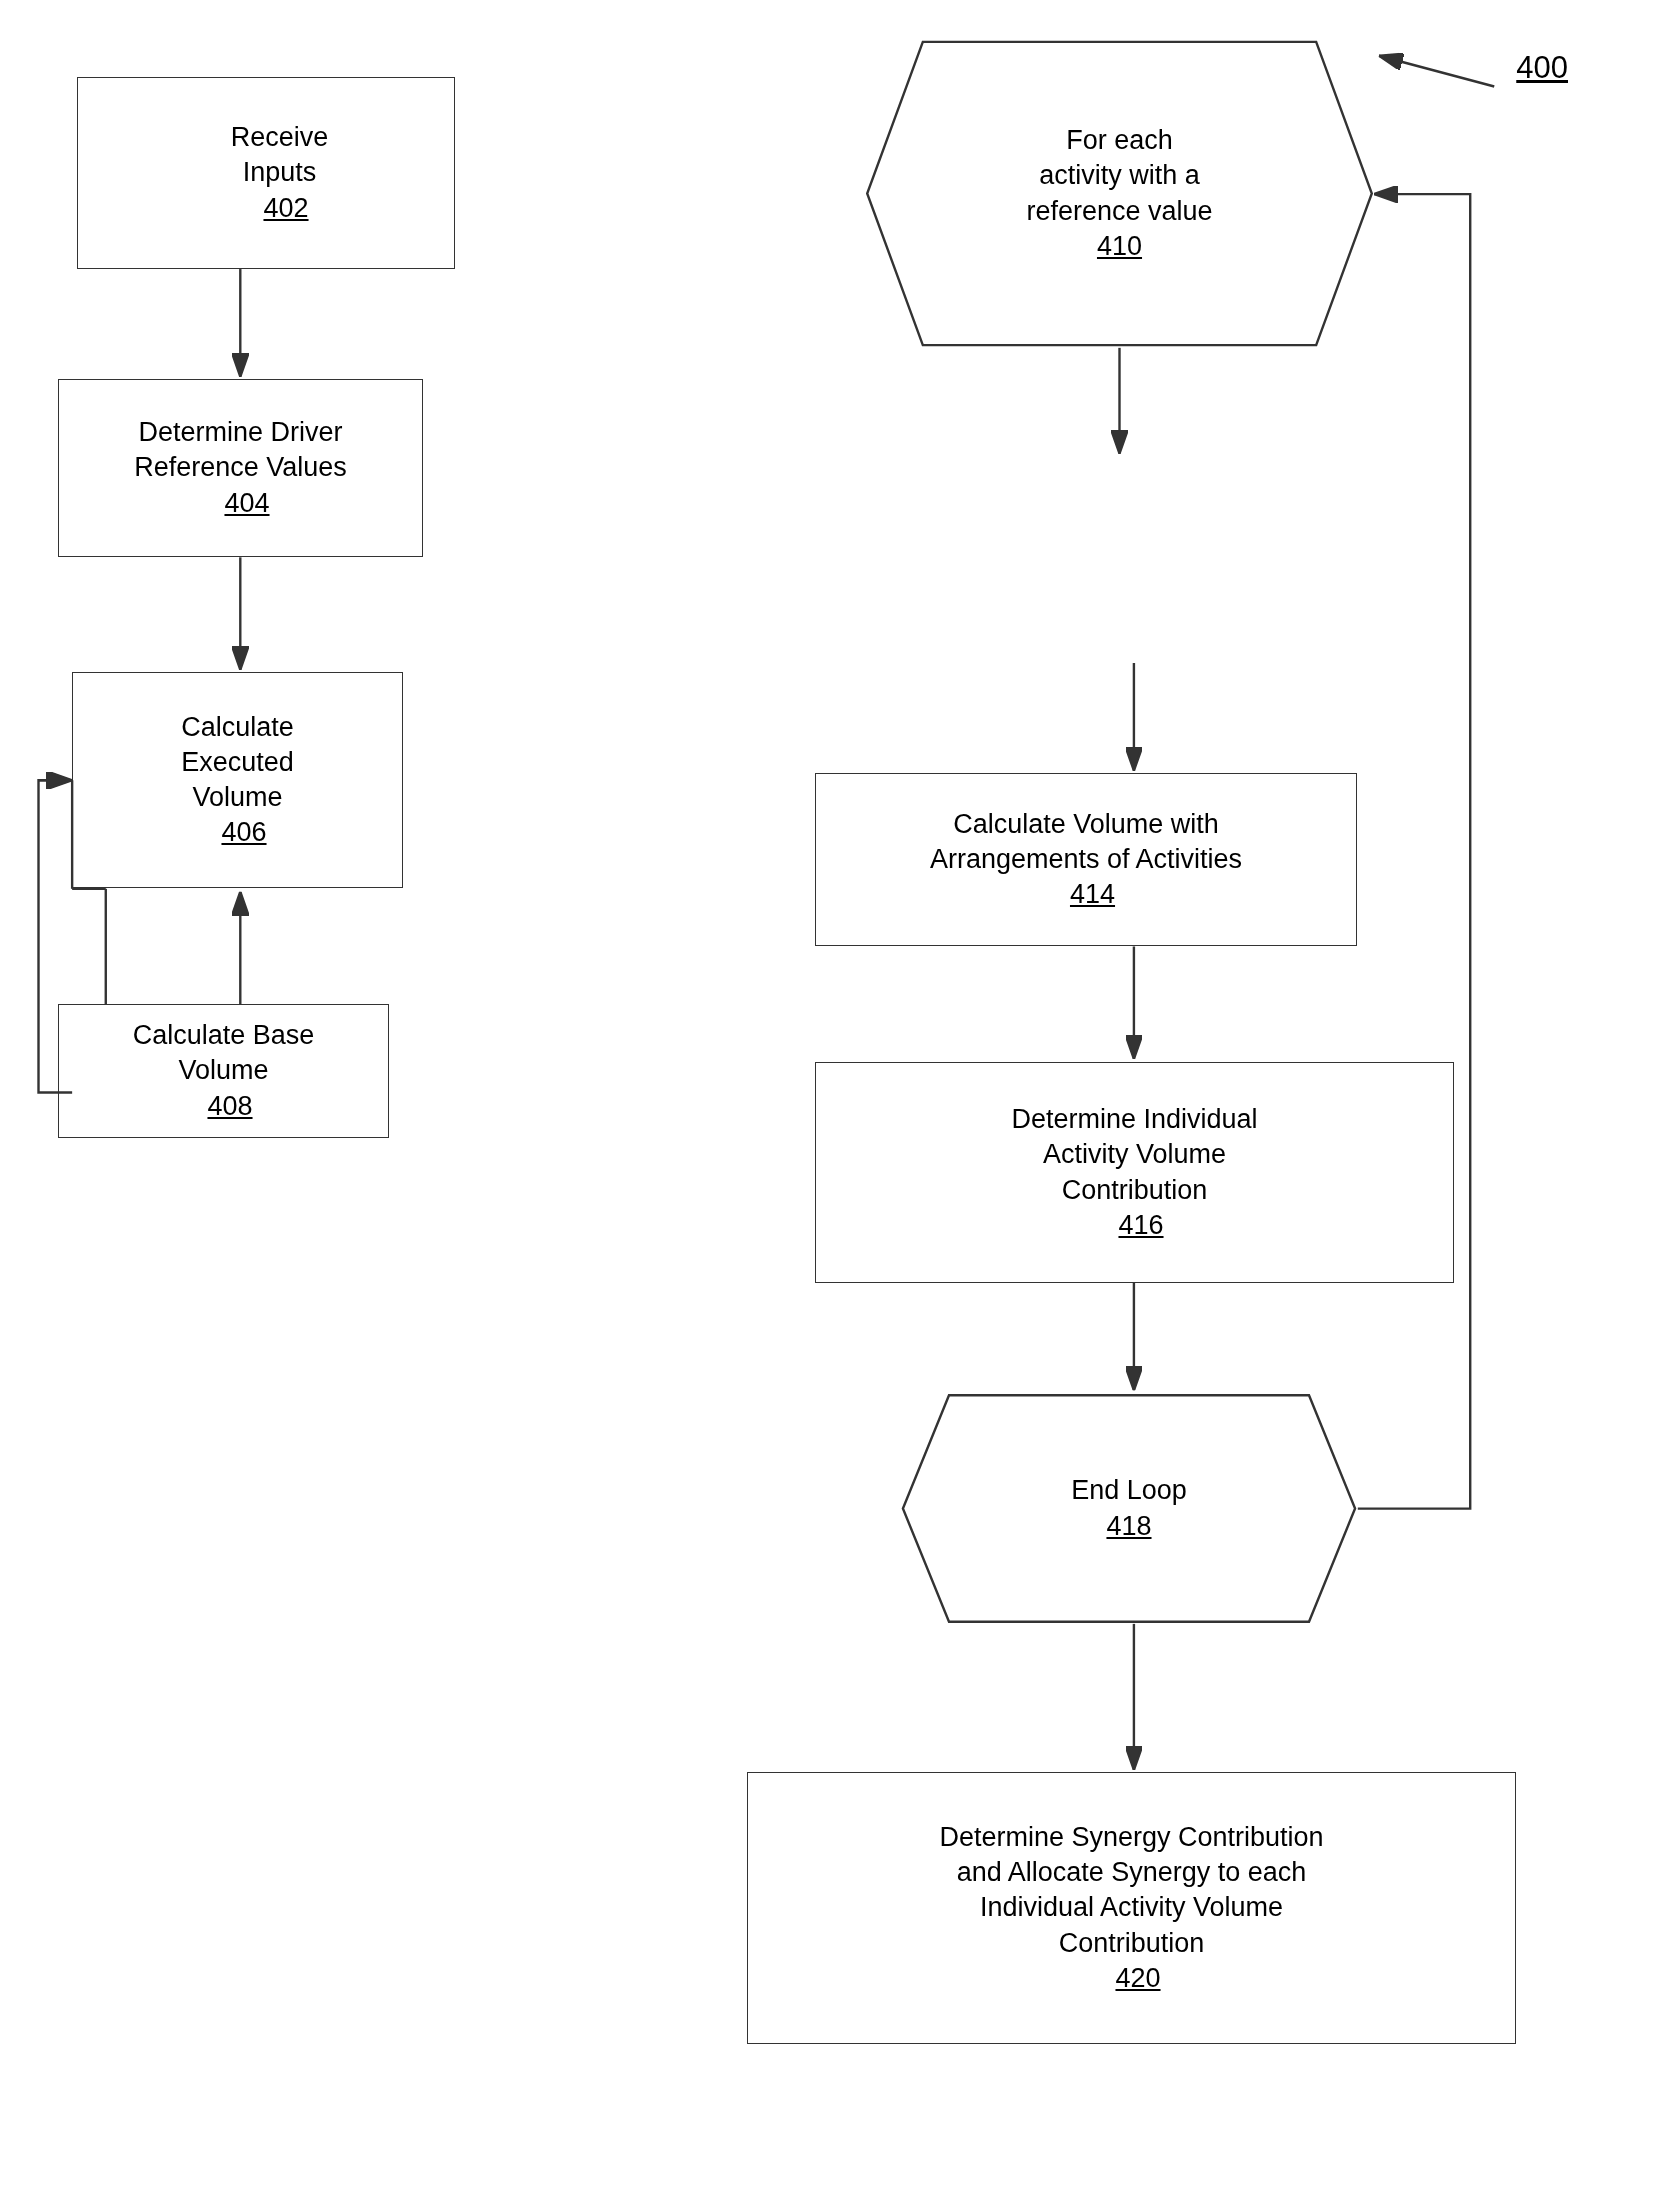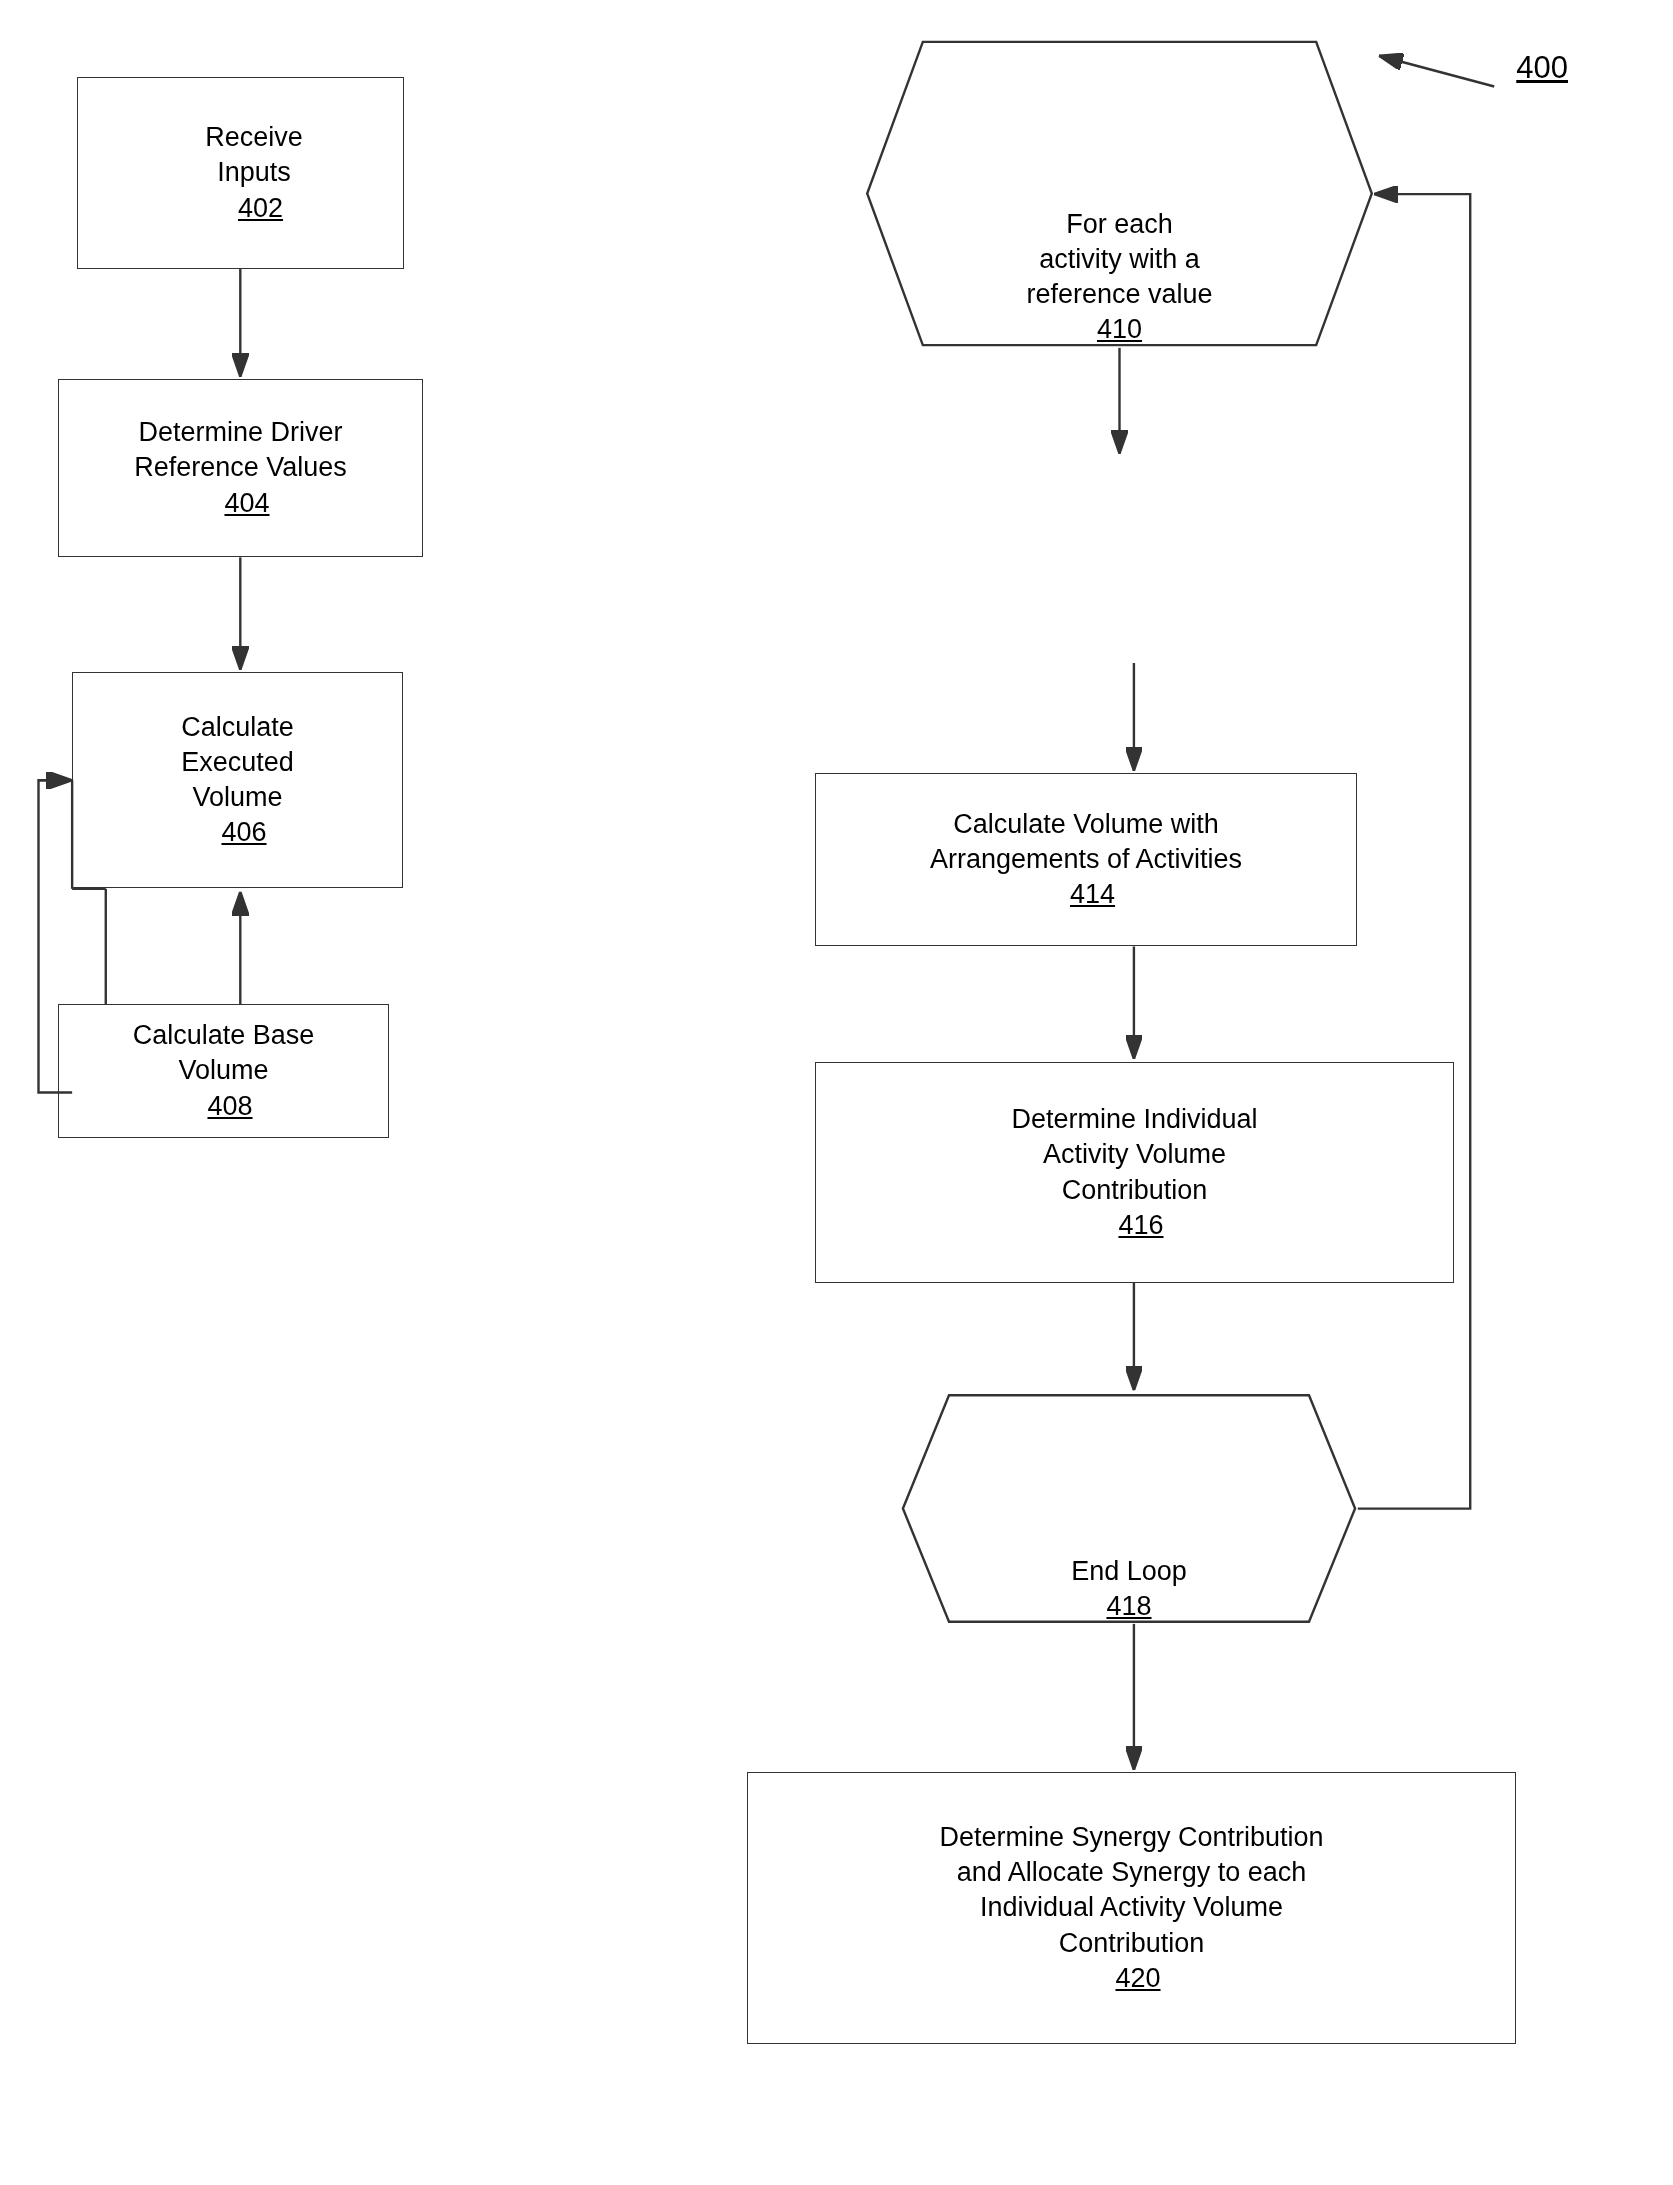--- a/index.html
+++ b/index.html
@@ -38,21 +38,21 @@
       margin-left: 13px;
     }
 
     
     .hex-box {
       position: absolute;
       text-align: center;
       display: flex;
       flex-direction: column;
       align-items: center;
-      justify-content: flex-end;
+      justify-content: center;
       font-size: 27px;
       line-height: 1.3;
     }
 
     .hex-box svg {
       position: absolute;
       top: 0; left: 0;
       width: 100%; height: 100%;
     }
 
@@ -93,21 +93,21 @@
       stroke: #333;
     }
   </style>
 </head>
 <body>
 
 <div class="diagram-container">
 
   <span class="top-ref" style="right: 106px; top: 50px;">400</span>
 
-  <div class="flow-box" style="left:77px; top:77px; width:327px; height:192px;padding-left:27px;">
+  <div class="flow-box" style="left:77px; top:77px; width:378px; height:192px;padding-left:27px;">
     <div>Receive<br>Inputs</div>
     <div class="ref">402</div>
   </div>
 
   <div class="flow-box" style="left:58px; top:379px; width:365px; height:178px;">
     <div>Determine Driver<br>Reference Values</div>
     <div class="ref">404</div>
   </div>
 
   <div class="flow-box" style="left:72px; top:672px; width:331px; height:216px;">

